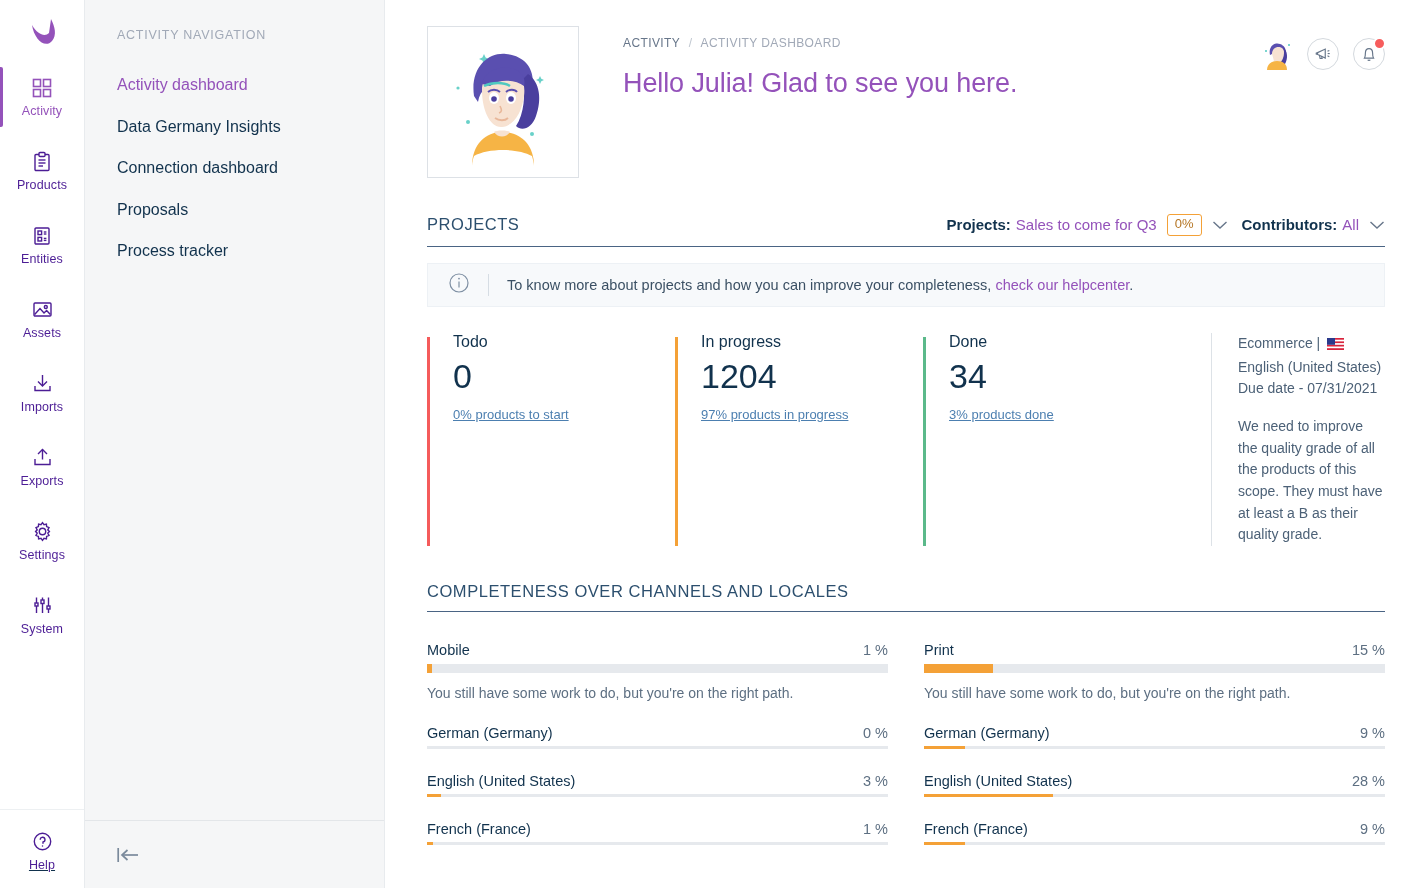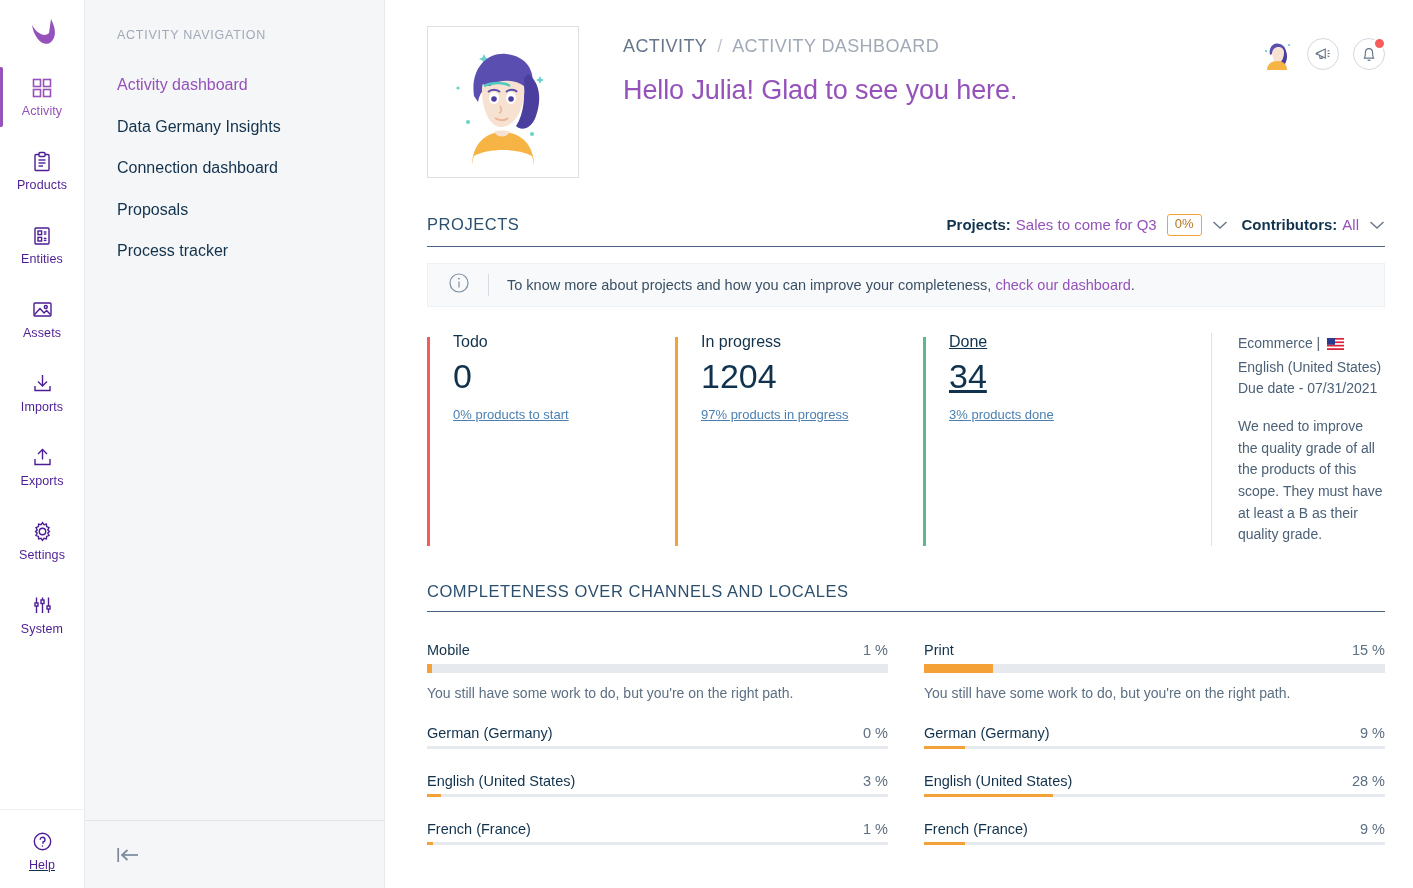--- a/index.html
+++ b/index.html
@@ -67,21 +67,21 @@
     background: #fff;
   }
   .main-inner { padding: 0 28px 0 42px; }
 
   .topbar { display: flex; align-items: flex-start; padding-top: 26px; }
   .avatar-card {
     width: 152px; height: 152px; border: 1px solid #DDE1E6; background: #fff;
     display: flex; align-items: center; justify-content: center; flex: 0 0 152px;
   }
   .hello-block { margin-left: 44px; padding-top: 10px; flex: 1 1 auto; }
-  .breadcrumb { font-size: 18px; letter-spacing: .4px; color: #A1A9B7; }
+  .breadcrumb { font-size: 12px; letter-spacing: .4px; color: #A1A9B7; }
   .breadcrumb .bc-first { color: #67768A; }
   .breadcrumb .bc-sep { margin: 0 5px; color: #BFC6CF; }
   .hello-title {
     margin-top: 18px; font-size: 27px; color: #9452BA; font-weight: 400; letter-spacing: -.1px;
   }
   .top-icons { display: flex; align-items: center; gap: 14px; padding-top: 12px; }
   .icon-circle {
     width: 32px; height: 32px; border-radius: 50%; border: 1px solid #D4D9DE;
     display: flex; align-items: center; justify-content: center; cursor: pointer;
     position: relative; background:#fff;
@@ -122,21 +122,21 @@
   .banner-text { font-size: 14.5px; color: #3B5064; }
   .banner-link { color: #9452BA; text-decoration: none; cursor: pointer; }
 
   
   .stats { margin-top: 26px; display: flex; align-items: stretch; }
   .stat {
     padding-left: 26px; position: relative; flex: 0 0 auto;
   }
   .stat.w1 { width: 248px; }
   .stat.w2 { width: 248px; }
-  .stat.w3 { width: 250px; text-decoration: underline; }
+  .stat.w3 { width: 250px; }
   .stat::before {
     content: ""; position: absolute; left: 0; top: 4px; bottom: 0; width: 2.5px;
   }
   .stat.todo::before { background: #F55B5B; }
   .stat.prog::before { background: #F4A137; }
   .stat.done::before { background: #5BB98A; }
   .stat-label { font-size: 16px; color: #11324D; }
   .stat-value { font-size: 34px; color: #11324D; margin-top: 7px; font-weight: 400; line-height: 1.1; }
   .stat-link {
     display: inline-block; margin-top: 12px; font-size: 13px;
@@ -400,21 +400,21 @@
           <span>
             <svg width="22" height="22" viewBox="0 0 22 22" fill="none" stroke="#7E8FA3" stroke-width="1.2">
               <circle cx="11" cy="11" r="9"></circle>
               <line x1="11" y1="9.5" x2="11" y2="15.5"></line>
               <circle cx="11" cy="6.6" r=".9" fill="#7E8FA3" stroke="none"></circle>
             </svg>
           </span>
           <span class="banner-sep"></span>
           <span class="banner-text">
             <span>To know more about projects and how you can improve your completeness,</span>
-            <a class="banner-link">check our dashboard</a><span>.</span>
+            <a class="banner-link">check our helpcenter</a><span>.</span>
           </span>
         </div>
 
         <div class="stats">
           <div class="stat todo w1">
             <div class="stat-label">Todo</div>
             <div class="stat-value">0</div>
             <a class="stat-link">0% products to start</a>
           </div>
           <div class="stat prog w2">

